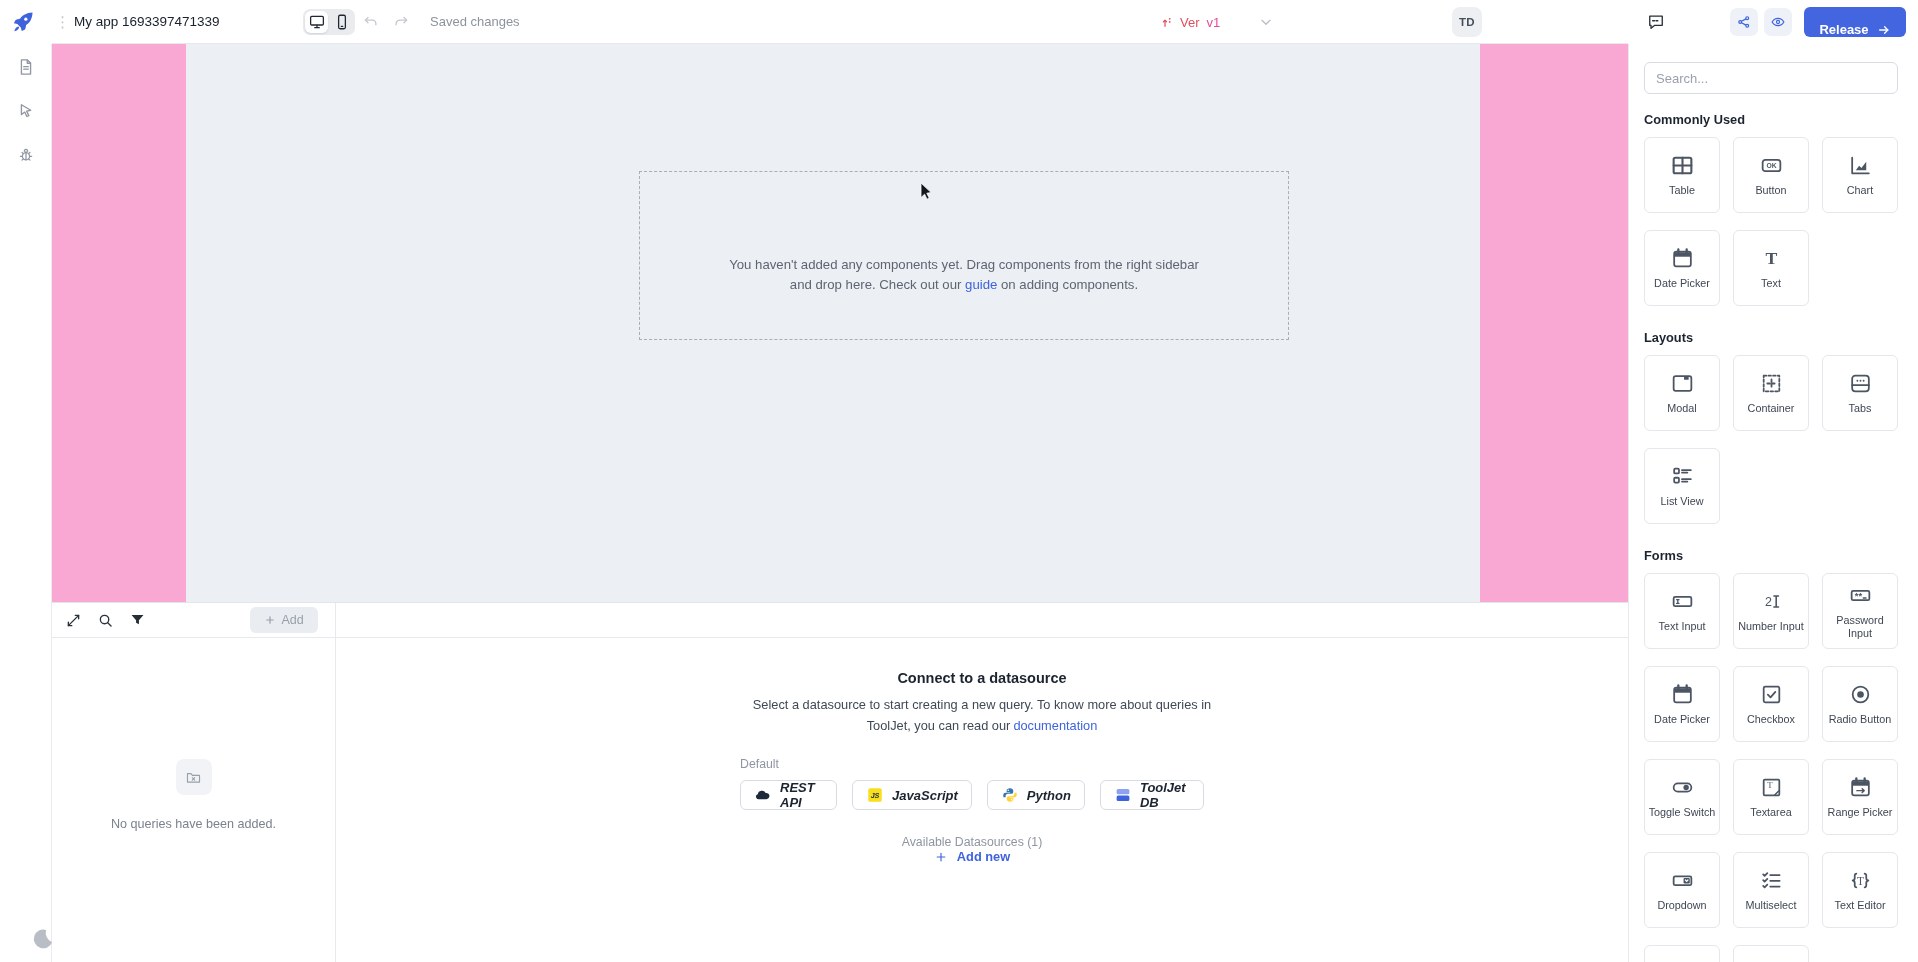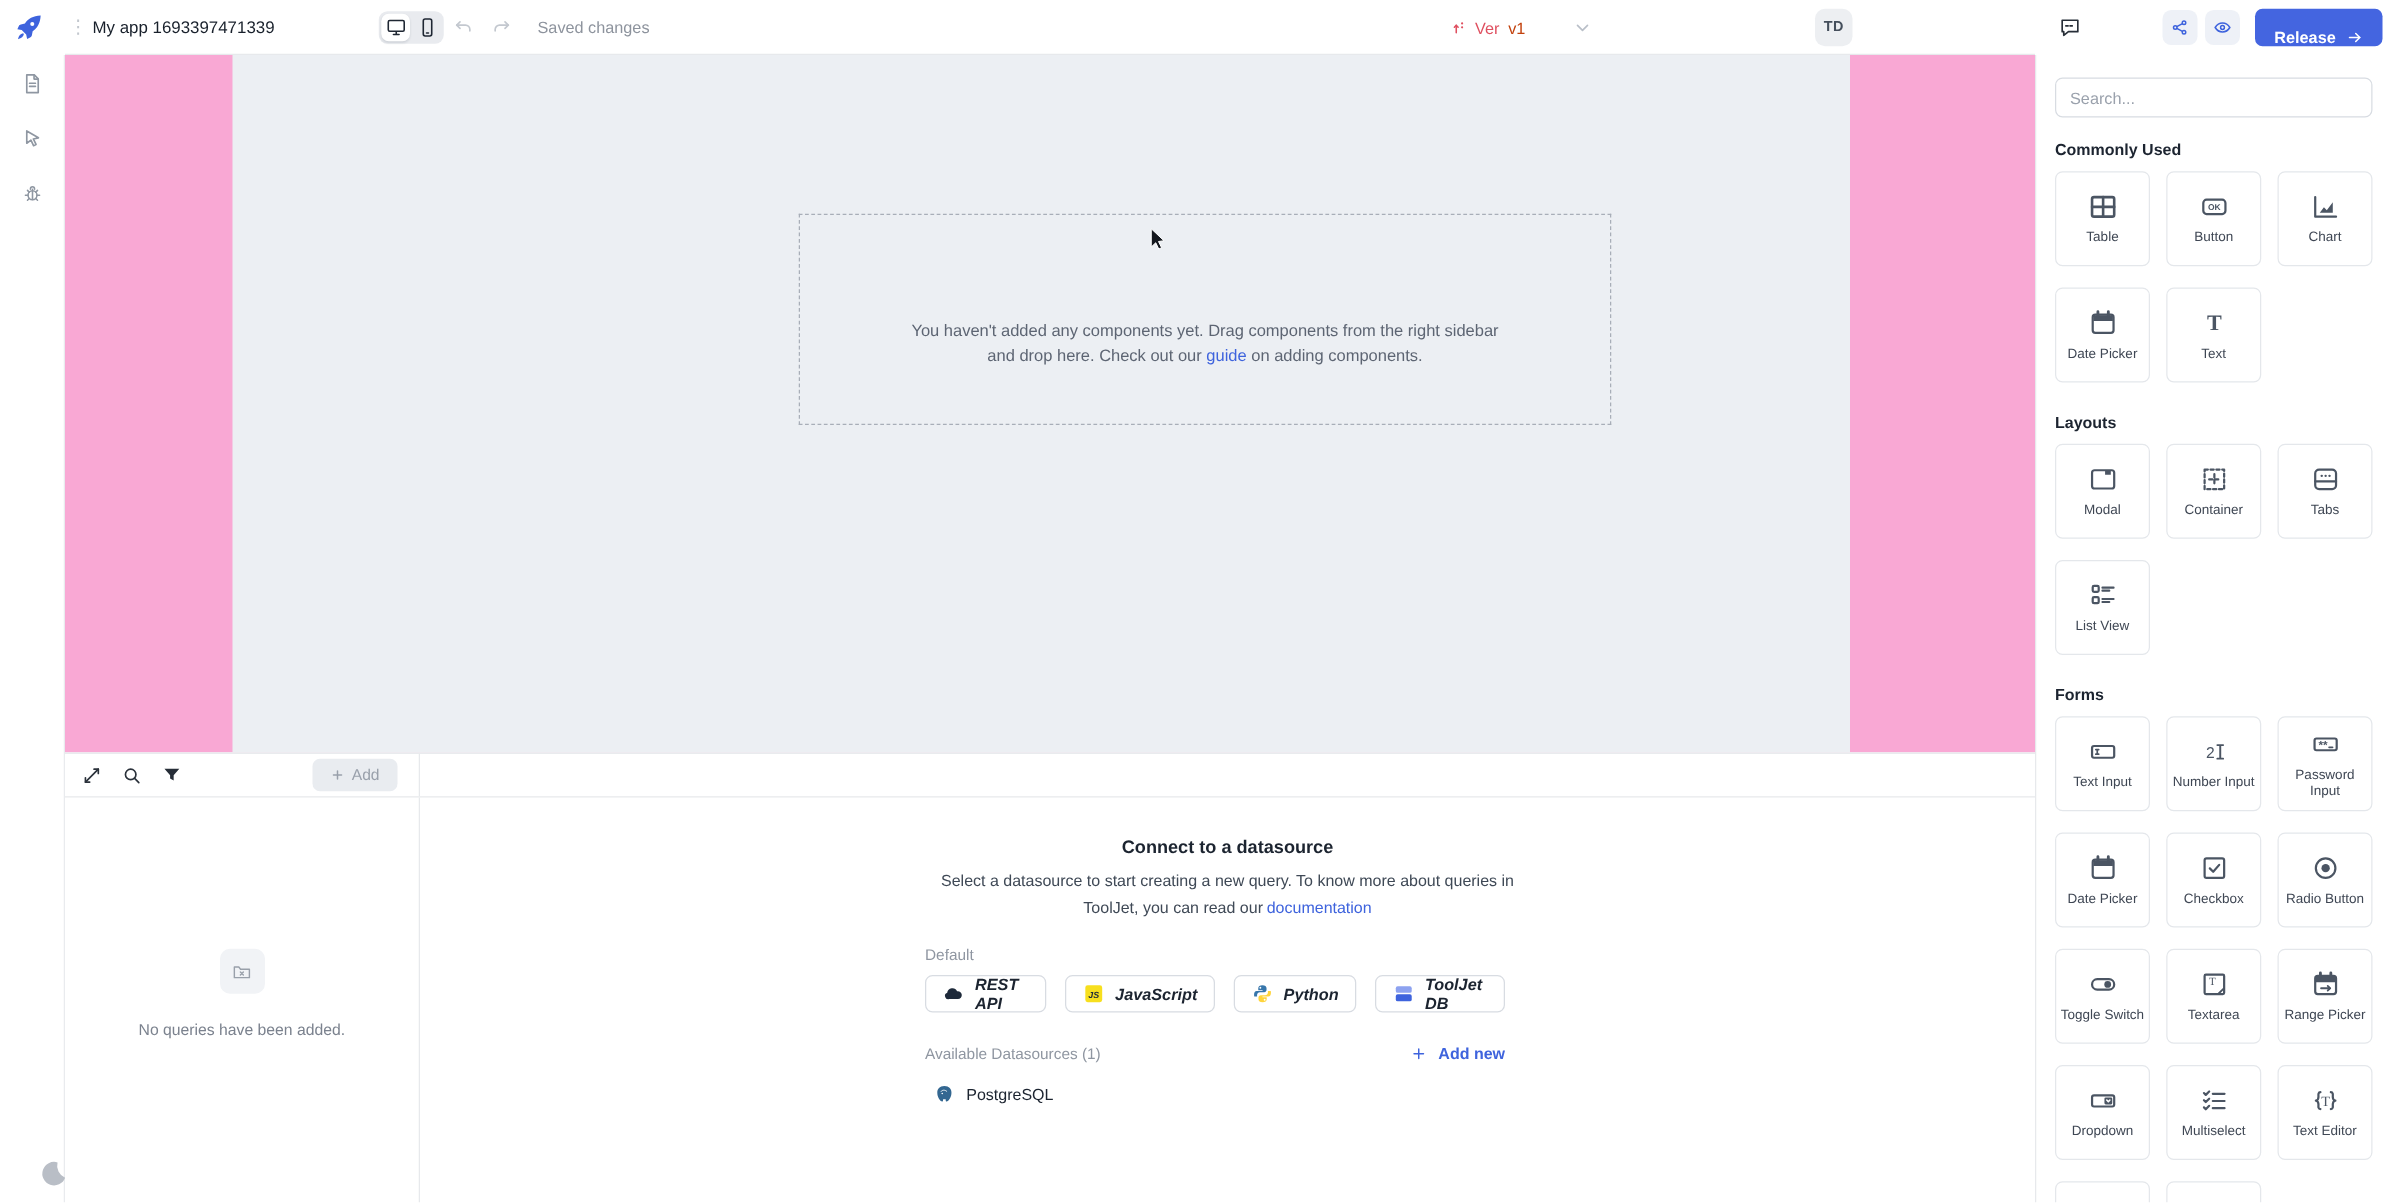--- a/index.html
+++ b/index.html
@@ -14,21 +14,21 @@
   .kebab{position:absolute;left:55px;top:0;height:44px;line-height:44px;color:#c2c7ce;font-size:15px;letter-spacing:1px;}
   .app-title{position:absolute;left:74px;top:0;height:44px;line-height:44px;font-size:13.5px;font-weight:500;color:#18202b;}
   .device-toggle{position:absolute;left:303px;top:9px;height:26px;width:52px;background:#e9ebef;border-radius:7px;display:flex;align-items:center;padding:0 2px;box-sizing:border-box;gap:2px;}
   .device-btn{width:23px;height:22px;border-radius:6px;display:flex;align-items:center;justify-content:center;}
   .device-btn.active{background:#fff;box-shadow:0 1px 2px rgba(20,30,50,.12);}
   .hicon18{width:18px;height:18px;}
   .hist-btn{position:absolute;top:13px;width:18px;height:18px;}
   .saved-status{position:absolute;left:430px;top:0;height:44px;line-height:44px;font-size:13px;color:#8d939d;}
   .version{position:absolute;left:1160px;top:0;height:44px;display:flex;align-items:center;gap:5px;}
   .version .ver{font-size:13px;font-weight:500;color:#df5060;}
-  .version .val{font-size:13px;color:#c2410c;margin-left:2px;}
+  .version .val{font-size:13px;color:#ec4899;margin-left:2px;}
   .chevron{position:absolute;left:1258px;top:14px;width:16px;height:16px;}
   .avatar{position:absolute;left:1452px;top:7px;width:30px;height:30px;border-radius:8px;background:#edeff2;display:flex;align-items:center;justify-content:center;font-size:11.5px;font-weight:bold;color:#454f5c;letter-spacing:.4px;}
   .comment-btn{position:absolute;left:1646px;top:12px;width:20px;height:20px;}
   .sq-btn{position:absolute;top:8px;width:28px;height:28px;border-radius:7px;background:#eef1f7;display:flex;align-items:center;justify-content:center;}
   .release-btn{position:absolute;left:1804px;top:7px;width:102px;height:30px;border-radius:6px;background:#4465e0;color:#fff;display:flex;align-items:flex-end;justify-content:center;gap:8px;font-size:13px;font-weight:600;}
 
   
   .rail{position:absolute;left:0;top:0;width:52px;height:962px;background:#fff;border-right:1px solid #e9ebee;box-sizing:border-box;z-index:4;}
   .rail-items{display:flex;flex-direction:column;align-items:center;padding-top:57px;gap:24px;}
   .rail-icon{width:20px;height:20px;}
@@ -59,21 +59,21 @@
   
   .ds-area{position:absolute;left:284px;right:0;top:35px;bottom:0;}
   .ds-title{margin-top:32px;text-align:center;font-size:14.5px;font-weight:700;color:#1c2430;}
   .ds-sub{margin-top:8px;text-align:center;font-size:12.8px;line-height:21px;color:#3f4956;}
   .ds-sub a{color:#3e63dd;text-decoration:none;margin-left:3px;}
   .ds-inner{width:464px;margin-left:404px;}
   .ds-label{margin-top:21px;font-size:12.3px;font-weight:500;color:#8f96a1;}
   .ds-btn-row{margin-top:9px;display:flex;gap:15px;font-style:italic;}
   .ds-btn{height:30px;padding:0 13px;border:1px solid #d8dce2;border-radius:6px;background:#fff;display:flex;align-items:center;gap:8px;font-size:13px;font-weight:600;color:#1c2430;box-sizing:border-box;}
   .ds-btn svg{width:18px;height:18px;}
-  .ds-avail-row{margin-top:25px;display:flex;align-items:center;justify-content:space-between;}
+  .ds-avail-row{margin-top:25px;display:flex;align-items:center;justify-content:space-between;flex-direction:column;}
   .avail-label{font-size:12.3px;font-weight:500;color:#8f96a1;}
   .add-new{display:flex;align-items:center;gap:9px;color:#3e63dd;font-size:12.8px;font-weight:600;}
   .ds-source-row{margin-top:17px;display:flex;align-items:center;gap:9px;padding-left:7px;font-size:12.8px;color:#1c2430;}
   .ds-source-row svg{width:17px;height:17px;}
 
   
   .right-sidebar{position:absolute;left:1628px;top:0;width:290px;height:962px;background:#fff;border-left:1px solid #e7e9ec;box-sizing:border-box;overflow:hidden;z-index:3;}
   .search-input{position:absolute;left:15px;top:62px;width:254px;height:32px;box-sizing:border-box;border:1px solid #d8dce2;border-radius:6px;padding:0 11px;font-size:13px;color:#1c2430;font-family:"Liberation Sans",sans-serif;outline:none;background:#fff;}
   .search-input::placeholder{color:#9aa1ac;}
   .sections{position:absolute;left:15px;top:112px;width:254px;}
@@ -314,32 +314,20 @@
           </div>
         <div class="ds-avail-row">
           <span class="avail-label">Available Datasources (1)</span>
           <span class="add-new">
             <svg style="width:14px;height:14px" viewBox="0 0 24 24" fill="none" stroke="#3e63dd" stroke-width="2" stroke-linecap="round">
                 <path d="M12 5.5v13M5.5 12h13"></path>
               </svg>
             <span>Add new</span>
           </span>
         </div>
-        <div>
-            <div class="ds-source-row">
-              <span>
-                <svg viewBox="0 0 24 24">
-                  <path fill="#336791" d="M12 2.5c-5.5 0-8 3.4-8 7.6 0 4.6 2.7 8.6 4.8 9.8 1 .6 1.7.2 1.7-.9v-1.6h3v1.6c0 1.1.7 1.5 1.7.9 2.1-1.2 4.8-5.2 4.8-9.8 0-4.2-2.5-7.6-8-7.6z"></path>
-                  <path d="M8.3 8.6c1.1-1.6 4.3-2.1 6.4 0" stroke="#fff" stroke-width="1" fill="none" stroke-linecap="round"></path>
-                  <circle cx="9.6" cy="11" r=".9" fill="#fff"></circle>
-                </svg>
-              </span>
-              <span>PostgreSQL</span>
-            </div>
-          </div>
       </div>
     </div>
   </div>
 
   <div class="right-sidebar">
     <input class="search-input" placeholder="Search..." style="">
     <div class="sections">
         <div class="widget-section">
           <div class="section-title">Commonly Used</div>
           <div class="widget-grid">

